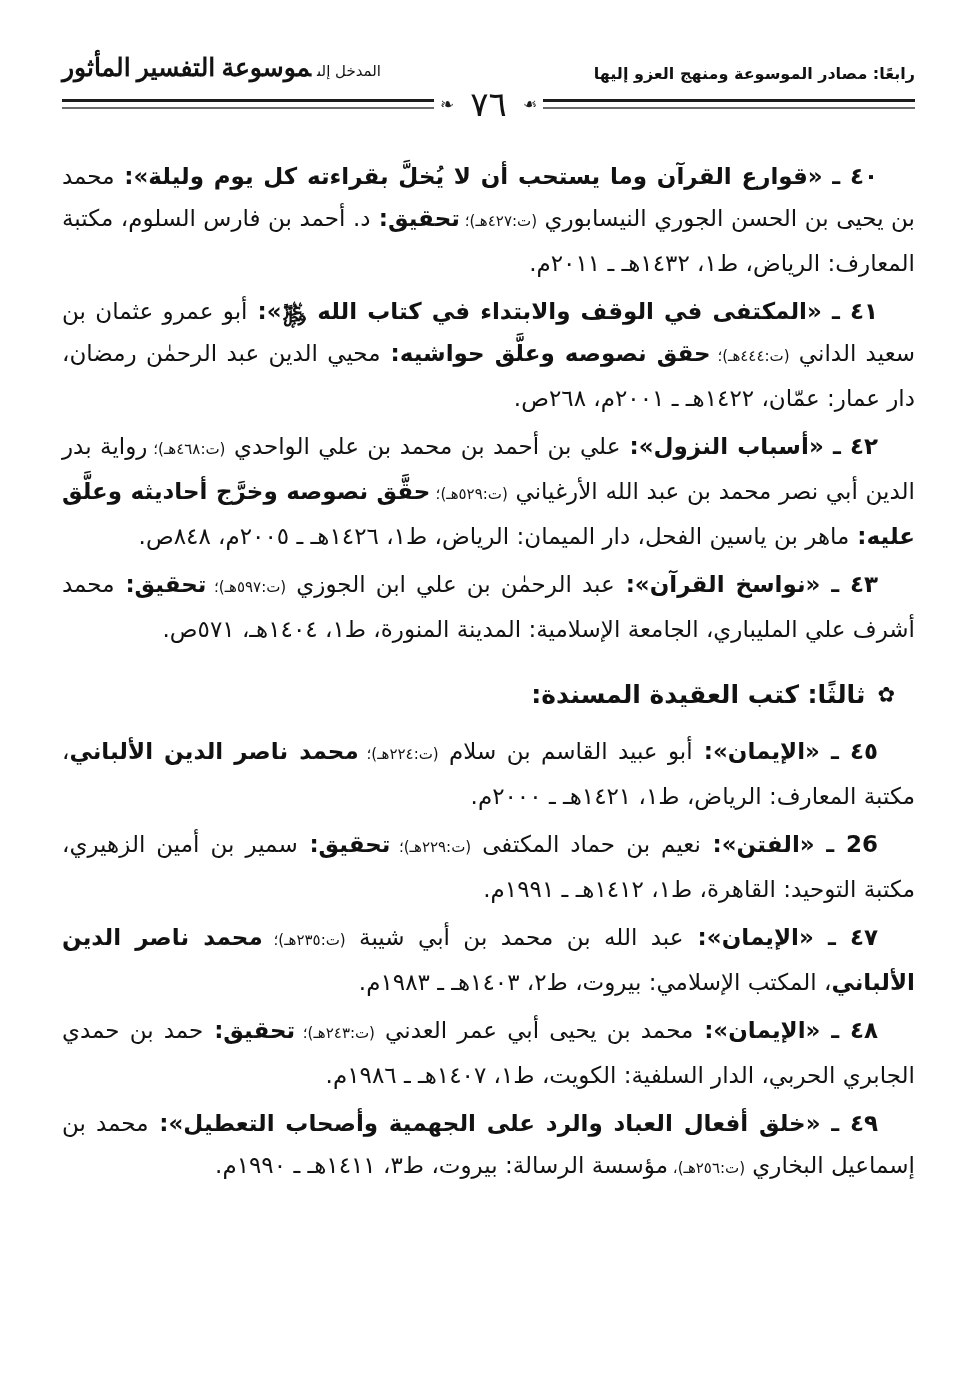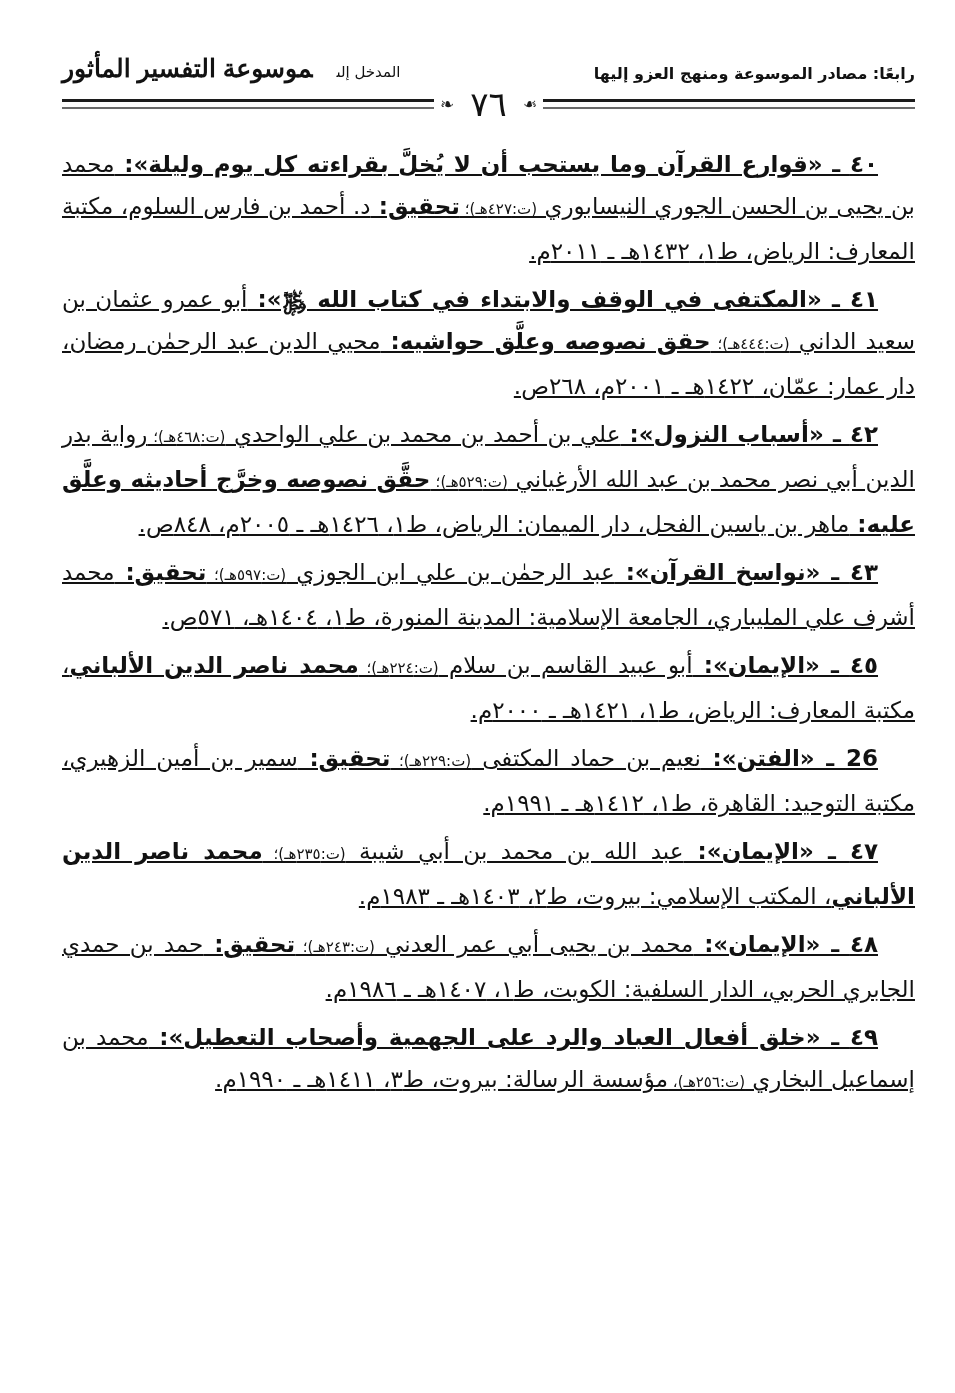--- a/index.html
+++ b/index.html
@@ -7,34 +7,34 @@
     width:955px;height:1393px;box-sizing:border-box;
     padding:50px 40px 0 62px;
     direction:rtl;
     font-family:"DejaVu Sans",sans-serif;
     color:#121212;background:#ffffff;overflow:hidden;
   }
   
   .header-top{display:flex;justify-content:space-between;align-items:flex-end;margin-bottom:4px;}
   .running-title{font-weight:bold;font-size:16px;letter-spacing:0;padding-top:14px;}
   .logo{text-align:center;line-height:1.15;}
-  .logo-prefix{font-size:15px;vertical-align:middle;margin-left:24px;text-align:right;}
+  .logo-prefix{font-size:15px;vertical-align:middle;margin-left:6px;text-align:right;}
   .logo-main{
     font-size:25px;font-weight:bold;
-    font-family:Liberation Sans, sans-serif;
+    font-family:Liberation Serif, serif;
     letter-spacing:-1px;
   }
   .rule-bar{display:flex;align-items:center;direction:ltr;margin-top:3px;}
   .rule{flex:1 1 auto;height:5px;border-top:3px solid #1c1c1c;border-bottom:2px solid #6a6a6a;}
   .page-no-wrap{display:flex;align-items:center;padding:0 6px;gap:10px;}
   .fleuron{font-size:17px;line-height:1;color:#1c1c1c;}
   .fleuron.flip{transform:scaleX(-1);display:inline-block;}
   .page-number{font-size:34px;line-height:1;padding:0 6px;direction:rtl;}
   
-  .bib-list{margin-top:22px;text-decoration:underline;}
+  .bib-list{margin-top:34px;}
   p.entry{
     margin:0 0 6px 0;
     font-size:23px;line-height:42px;
     text-align:justify;text-indent:37px;
   }
   .seg-title{font-weight:bold;}
   .seg-bold{font-weight:bold;}
   .seg-small{font-size:15px;}
   .section-heading{
     font-size:25px;font-weight:bold;
@@ -63,20 +63,21 @@
       </div>
       <div class="rule"></div>
     </div>
   </div>
 
   <div class="bib-list">
       <p class="entry"><span class="seg-title">٤٠ ـ «قوارع القرآن وما يستحب أن لا يُخلَّ بقراءته كل يوم وليلة»: </span><span class="seg-normal">محمد بن يحيى بن الحسن الجوري النيسابوري </span><span class="seg-small">(ت:٤٢٧هـ)؛ </span><span class="seg-bold">تحقيق: </span><span class="seg-normal">د. أحمد بن فارس السلوم، مكتبة المعارف: الرياض، ط١، ١٤٣٢هـ ـ ٢٠١١م.</span></p>
       <p class="entry"><span class="seg-title">٤١ ـ «المكتفى في الوقف والابتداء في كتاب الله ﷿»: </span><span class="seg-normal">أبو عمرو عثمان بن سعيد الداني </span><span class="seg-small">(ت:٤٤٤هـ)؛ </span><span class="seg-bold">حقق نصوصه وعلَّق حواشيه: </span><span class="seg-normal">محيي الدين عبد الرحمٰن رمضان، دار عمار: عمّان، ١٤٢٢هـ ـ ٢٠٠١م، ٢٦٨ص.</span></p>
       <p class="entry"><span class="seg-title">٤٢ ـ «أسباب النزول»: </span><span class="seg-normal">علي بن أحمد بن محمد بن علي الواحدي </span><span class="seg-small">(ت:٤٦٨هـ)؛ </span><span class="seg-normal">رواية بدر الدين أبي نصر محمد بن عبد الله الأرغياني </span><span class="seg-small">(ت:٥٢٩هـ)؛ </span><span class="seg-bold">حقَّق نصوصه وخرَّج أحاديثه وعلَّق عليه: </span><span class="seg-normal">ماهر بن ياسين الفحل، دار الميمان: الرياض، ط١، ١٤٢٦هـ ـ ٢٠٠٥م، ٨٤٨ص.</span></p>
       <p class="entry"><span class="seg-title">٤٣ ـ «نواسخ القرآن»: </span><span class="seg-normal">عبد الرحمٰن بن علي ابن الجوزي </span><span class="seg-small">(ت:٥٩٧هـ)؛ </span><span class="seg-bold">تحقيق: </span><span class="seg-normal">محمد أشرف علي المليباري، الجامعة الإسلامية: المدينة المنورة، ط١، ١٤٠٤هـ، ٥٧١ص.</span></p>
+      <div class="section-heading"><span class="rosette">✿</span><span>ثالثًا: كتب العقيدة المسندة:</span></div>
       <p class="entry"><span class="seg-title">٤٥ ـ «الإيمان»: </span><span class="seg-normal">أبو عبيد القاسم بن سلام </span><span class="seg-small">(ت:٢٢٤هـ)؛ </span><span class="seg-bold">محمد ناصر الدين الألباني</span><span class="seg-normal">، مكتبة المعارف: الرياض، ط١، ١٤٢١هـ ـ ٢٠٠٠م.</span></p>
       <p class="entry"><span class="seg-title">26 ـ «الفتن»: </span><span class="seg-normal">نعيم بن حماد المكتفى </span><span class="seg-small">(ت:٢٢٩هـ)؛ </span><span class="seg-bold">تحقيق: </span><span class="seg-normal">سمير بن أمين الزهيري، مكتبة التوحيد: القاهرة، ط١، ١٤١٢هـ ـ ١٩٩١م.</span></p>
       <p class="entry"><span class="seg-title">٤٧ ـ «الإيمان»: </span><span class="seg-normal">عبد الله بن محمد بن أبي شيبة </span><span class="seg-small">(ت:٢٣٥هـ)؛ </span><span class="seg-bold">محمد ناصر الدين الألباني</span><span class="seg-normal">، المكتب الإسلامي: بيروت، ط٢، ١٤٠٣هـ ـ ١٩٨٣م.</span></p>
       <p class="entry"><span class="seg-title">٤٨ ـ «الإيمان»: </span><span class="seg-normal">محمد بن يحيى أبي عمر العدني </span><span class="seg-small">(ت:٢٤٣هـ)؛ </span><span class="seg-bold">تحقيق: </span><span class="seg-normal">حمد بن حمدي الجابري الحربي، الدار السلفية: الكويت، ط١، ١٤٠٧هـ ـ ١٩٨٦م.</span></p>
       <p class="entry"><span class="seg-title">٤٩ ـ «خلق أفعال العباد والرد على الجهمية وأصحاب التعطيل»: </span><span class="seg-normal">محمد بن إسماعيل البخاري </span><span class="seg-small">(ت:٢٥٦هـ)، </span><span class="seg-normal">مؤسسة الرسالة: بيروت، ط٣، ١٤١١هـ ـ ١٩٩٠م.</span></p>
     </div>
 
 </div>
 
 </body></html>

